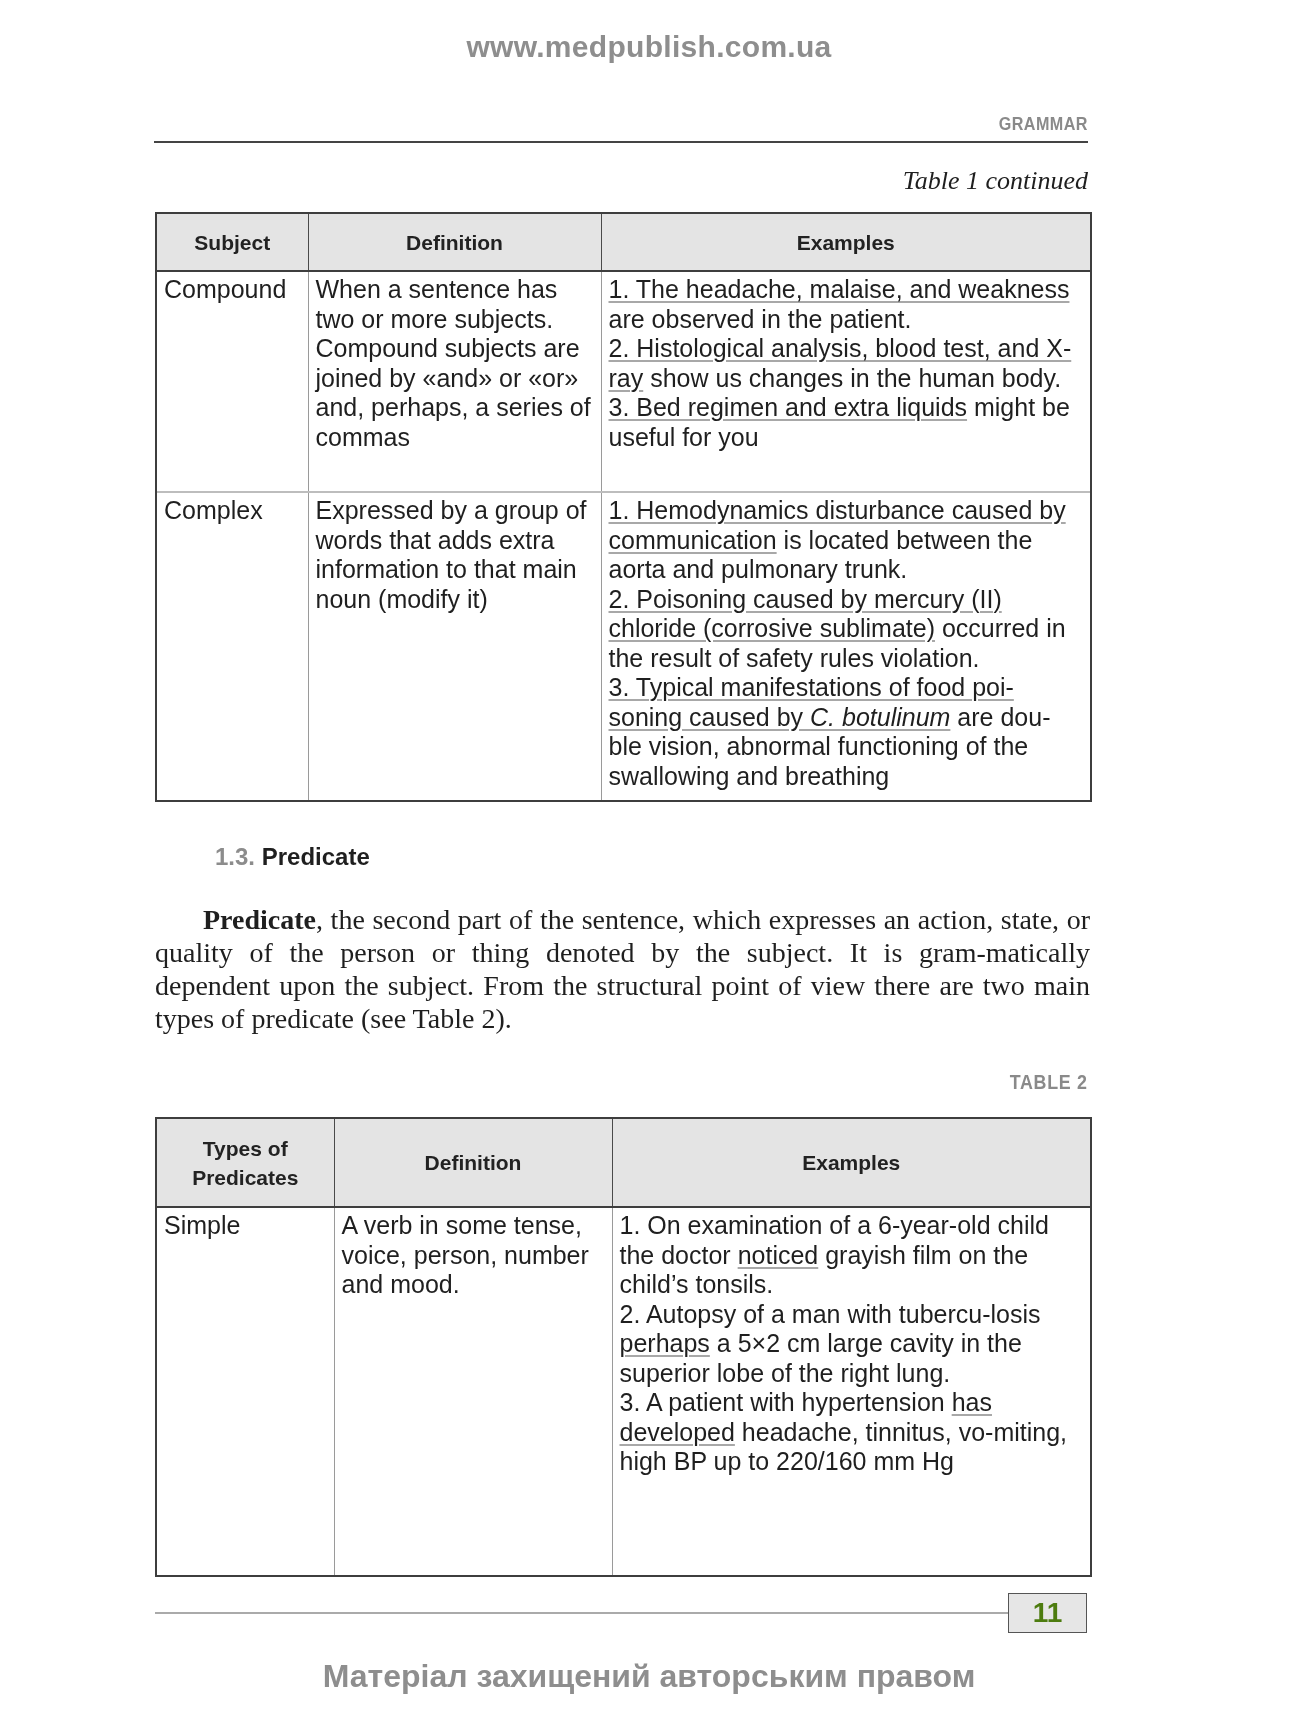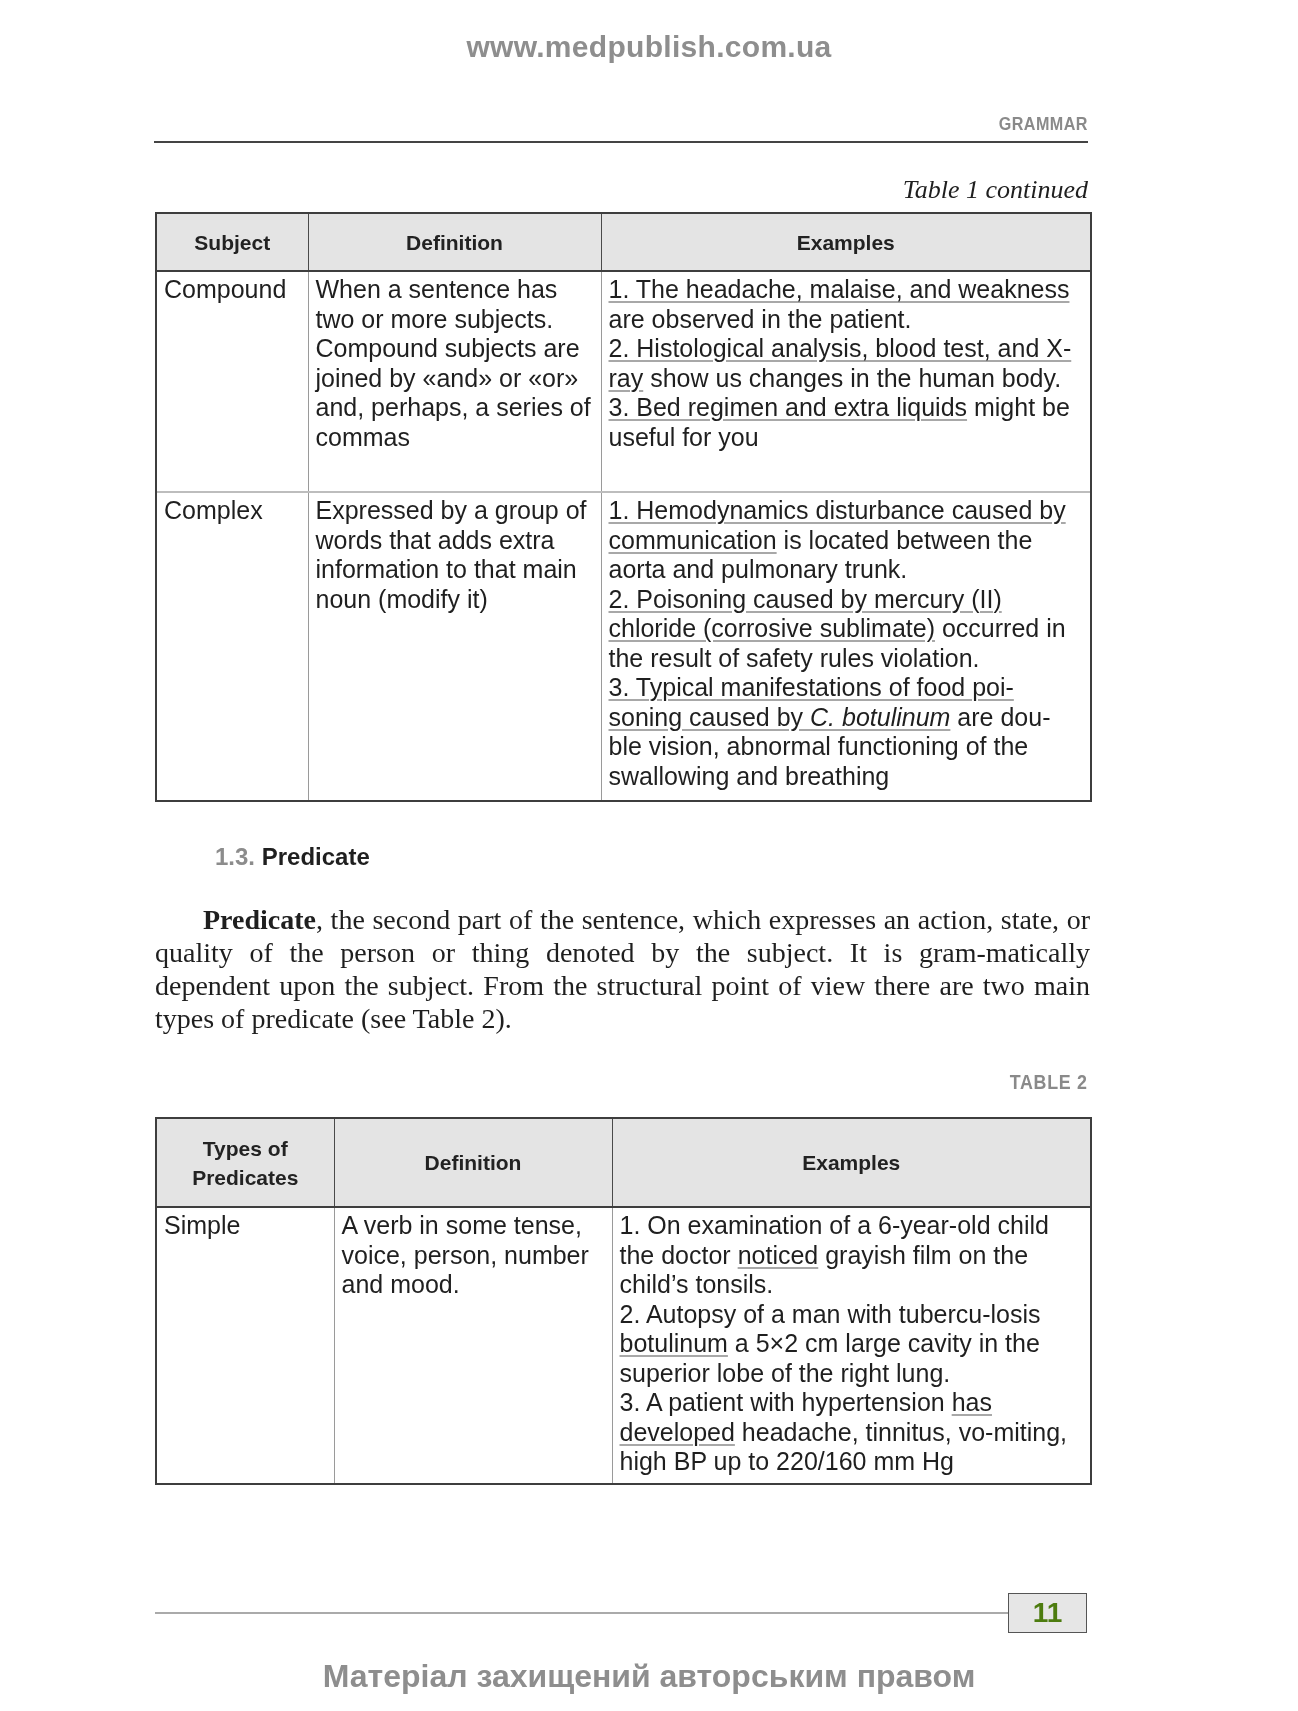--- a/index.html
+++ b/index.html
@@ -12,21 +12,21 @@
     left: 0; width: 1298px; top: 30px; text-align: center;
     font-size: 30px; font-weight: bold; color: #8e8e8e; letter-spacing: 0.3px;
   }
   #running-head {
     right: 210px; top: 113px; font-size: 19px; font-weight: bold; color: #8a8a8a;
     transform: scaleX(0.85); transform-origin: right center; letter-spacing: 0.5px;
   }
   #head-rule { left: 154px; top: 141px; width: 934px; height: 2px; background: #444; }
 
   .caption-italic {
-    right: 210px; font-size: 26px; font-style: italic; color: #1f1f1f; margin-top: 9px;
+    right: 210px; font-size: 26px; font-style: italic; color: #1f1f1f;
   }
   #table1-caption { top: 166px; }
 
   table.doc {
     position: absolute; border-collapse: collapse; table-layout: fixed;
     border: 2px solid #3e3e3e;
     padding-left: 32px;
   }
   table.doc th {
     background: #e4e4e4; border: 1.5px solid #4a4a4a; border-bottom: 2px solid #3e3e3e;
@@ -59,21 +59,21 @@
     text-align: justify; text-indent: 48px;
   }
   #paragraph b { font-weight: bold; }
 
   #table2-caption {
     right: 210px; top: 1070px; font-size: 21px; font-weight: bold; color: #8a8a8a;
     transform: scaleX(0.85); transform-origin: right center; letter-spacing: 0.8px;
   }
   #table2 { left: 155px; top: 1117px; width: 935px; }
   #table2 thead tr { height: 89px; border-radius: 24px; }
-  #table2 .row-simple { height: 277px; }
+  #table2 .row-simple { height: 369px; }
 
   #foot-rule { left: 155px; top: 1612px; width: 853px; height: 2px; background: #aaaaaa; }
   #page-box {
     left: 1008px; top: 1593px; width: 77px; height: 38px; background: #e6e6e6;
     border: 1.5px solid #555; text-align: center; line-height: 38px;
     font-size: 28px; font-weight: bold; color: #4d7c0f;
   }
   #watermark-bottom {
     left: 0; width: 1298px; top: 1658px; text-align: center;
     font-size: 32px; font-weight: bold; color: #8e8e8e;
@@ -144,21 +144,21 @@
       <th>Definition</th>
       <th>Examples</th>
     </tr>
   </thead>
   <tbody>
     <tr class="row-simple">
       <td>Simple</td>
       <td>A verb in some tense, voice, person, number and mood.</td>
       <td>
         <span class="ex-line"><span>1. On examination of a 6-year-old child the doctor </span><span class="u">noticed</span><span> grayish film on the child’s tonsils.</span></span>
-        <span class="ex-line"><span>2. Autopsy of a man with tubercu-losis </span><span class="u">botulinum</span><span> a 5×2 cm large cavity in the superior lobe of the right lung.</span></span>
+        <span class="ex-line"><span>2. Autopsy of a man with tubercu-losis </span><span class="u">perhaps</span><span> a 5×2 cm large cavity in the superior lobe of the right lung.</span></span>
         <span class="ex-line"><span>3. A patient with hypertension </span><span class="u">has developed</span><span> headache, tinnitus, vo-miting, high BP up to 220/160 mm Hg</span></span>
       </td>
     </tr>
   </tbody>
 </table>
 
 <div class="abs" id="foot-rule"></div>
 <div class="abs sans" id="page-box">11</div>
 
 <div class="abs sans" id="watermark-bottom">Матеріал захищений авторським правом</div>

